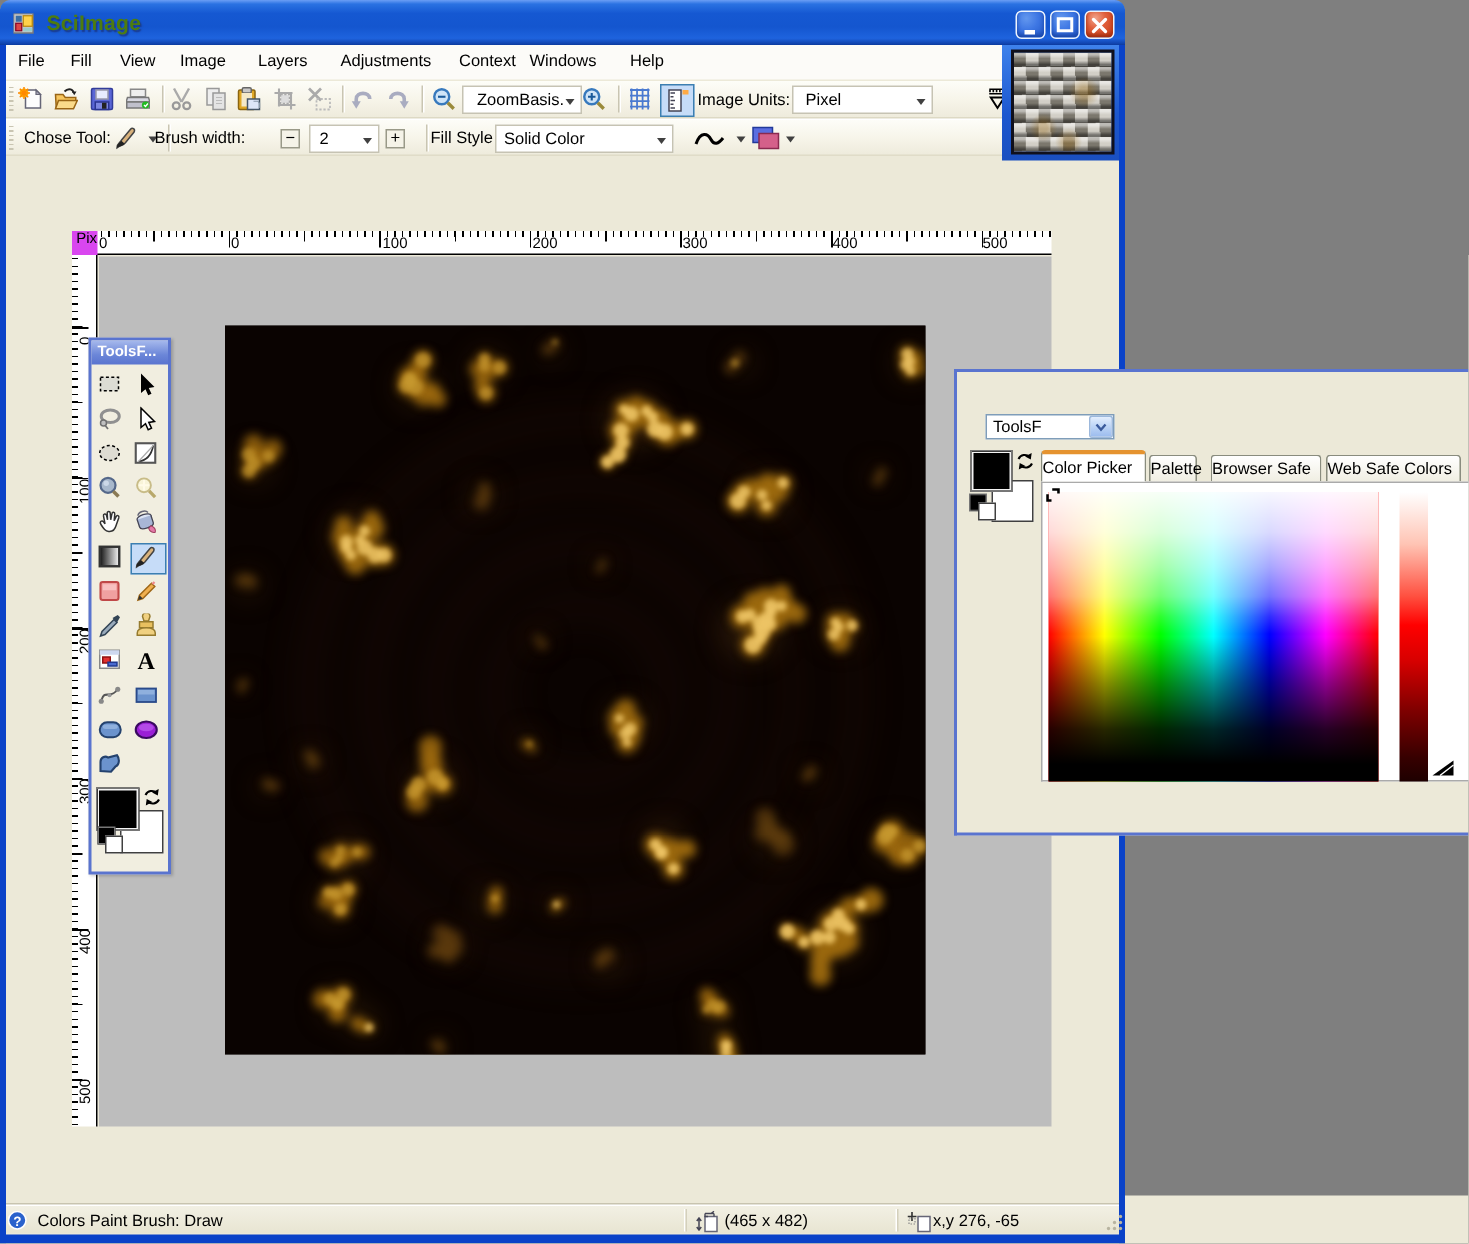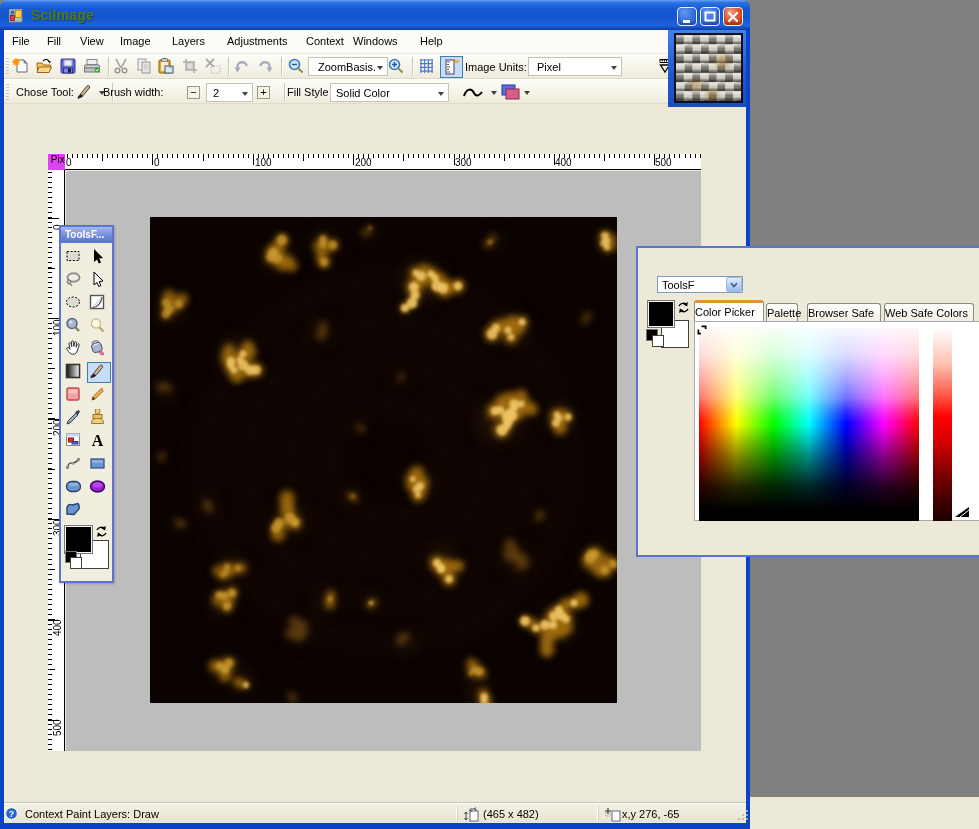--- a/index.html
+++ b/index.html
@@ -707,21 +707,21 @@
             </g>
           </svg>
         </div>
       </div>
   </div>
   <div class="abs" id="statusbar">
     <svg style="position:absolute;left:1px;top:3px" width="13" height="13">
         <circle cx="6.5" cy="6.5" r="5.8" fill="#2a62cc" stroke="#fff" stroke-width="1"></circle>
         <text x="6.5" y="10" font-size="9" font-weight="bold" fill="#fff" text-anchor="middle" font-family="Liberation Sans">?</text>
       </svg>
-    <div class="sbtext" style="left:21px">Context Paint Layers: Draw</div>
+    <div class="sbtext" style="left:21px">Colors Paint Brush: Draw</div>
     <div class="sbsep" style="left:453px"></div>
     <svg style="position:absolute;left:460px;top:3px" width="16" height="15">
         <rect x="6" y="4" width="8" height="10" fill="#fff" stroke="#667"></rect>
         <path d="M8 4 h-2 v-2 M6 2 h6 M12 2 v2 M10 2 l2 -1.5" stroke="#445" stroke-width="0.9" fill="none"></path>
         <path d="M2 5 v8 M0.5 11 l1.5 2 l1.5 -2 M0.5 7 l1.5 -2 l1.5 2" stroke="#445" stroke-width="1" fill="none"></path>
       </svg>
     <div class="sbtext" style="left:479px">(465 x 482)</div>
     <div class="sbsep" style="left:594px"></div>
     <svg style="position:absolute;left:601px;top:3px" width="16" height="15">
         <rect x="7" y="4" width="8" height="10" fill="#fff" stroke="#667"></rect>

